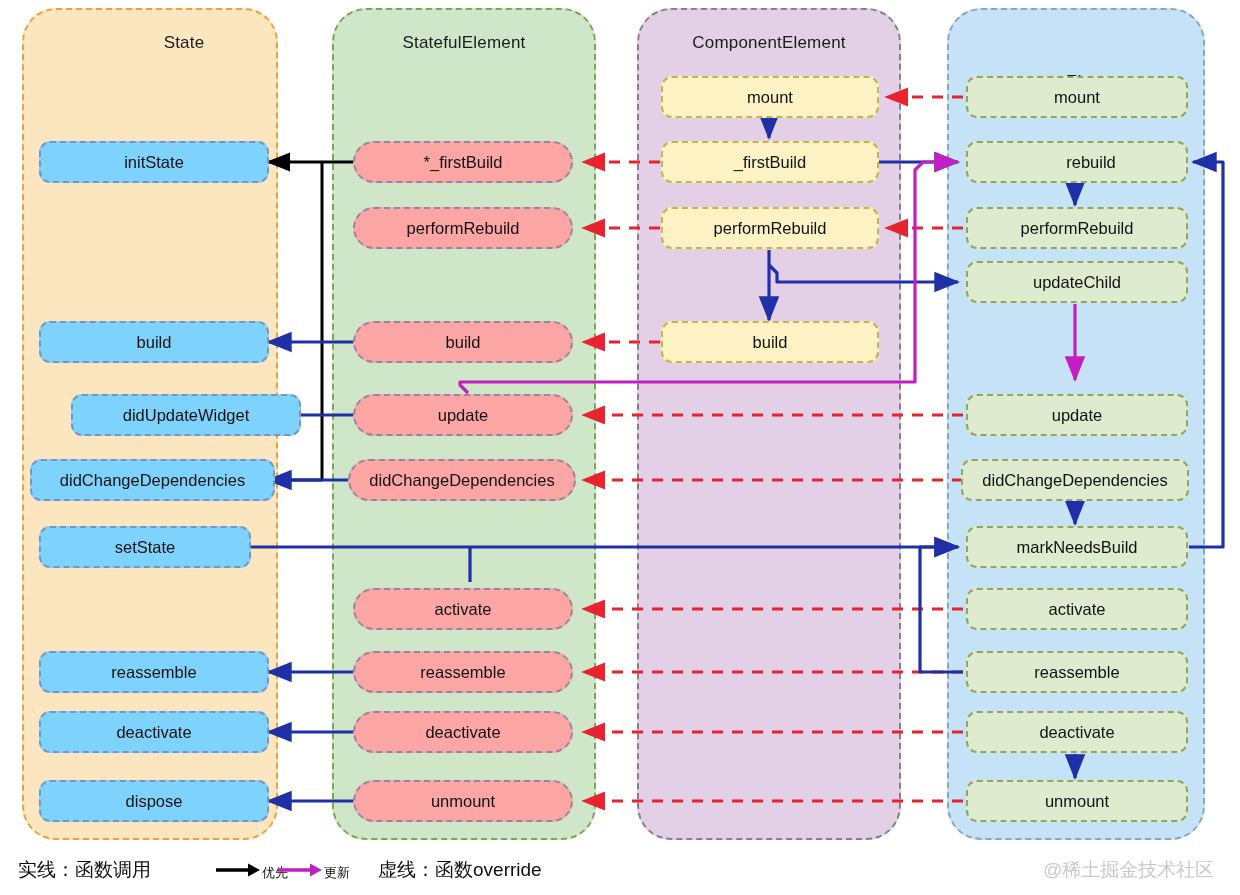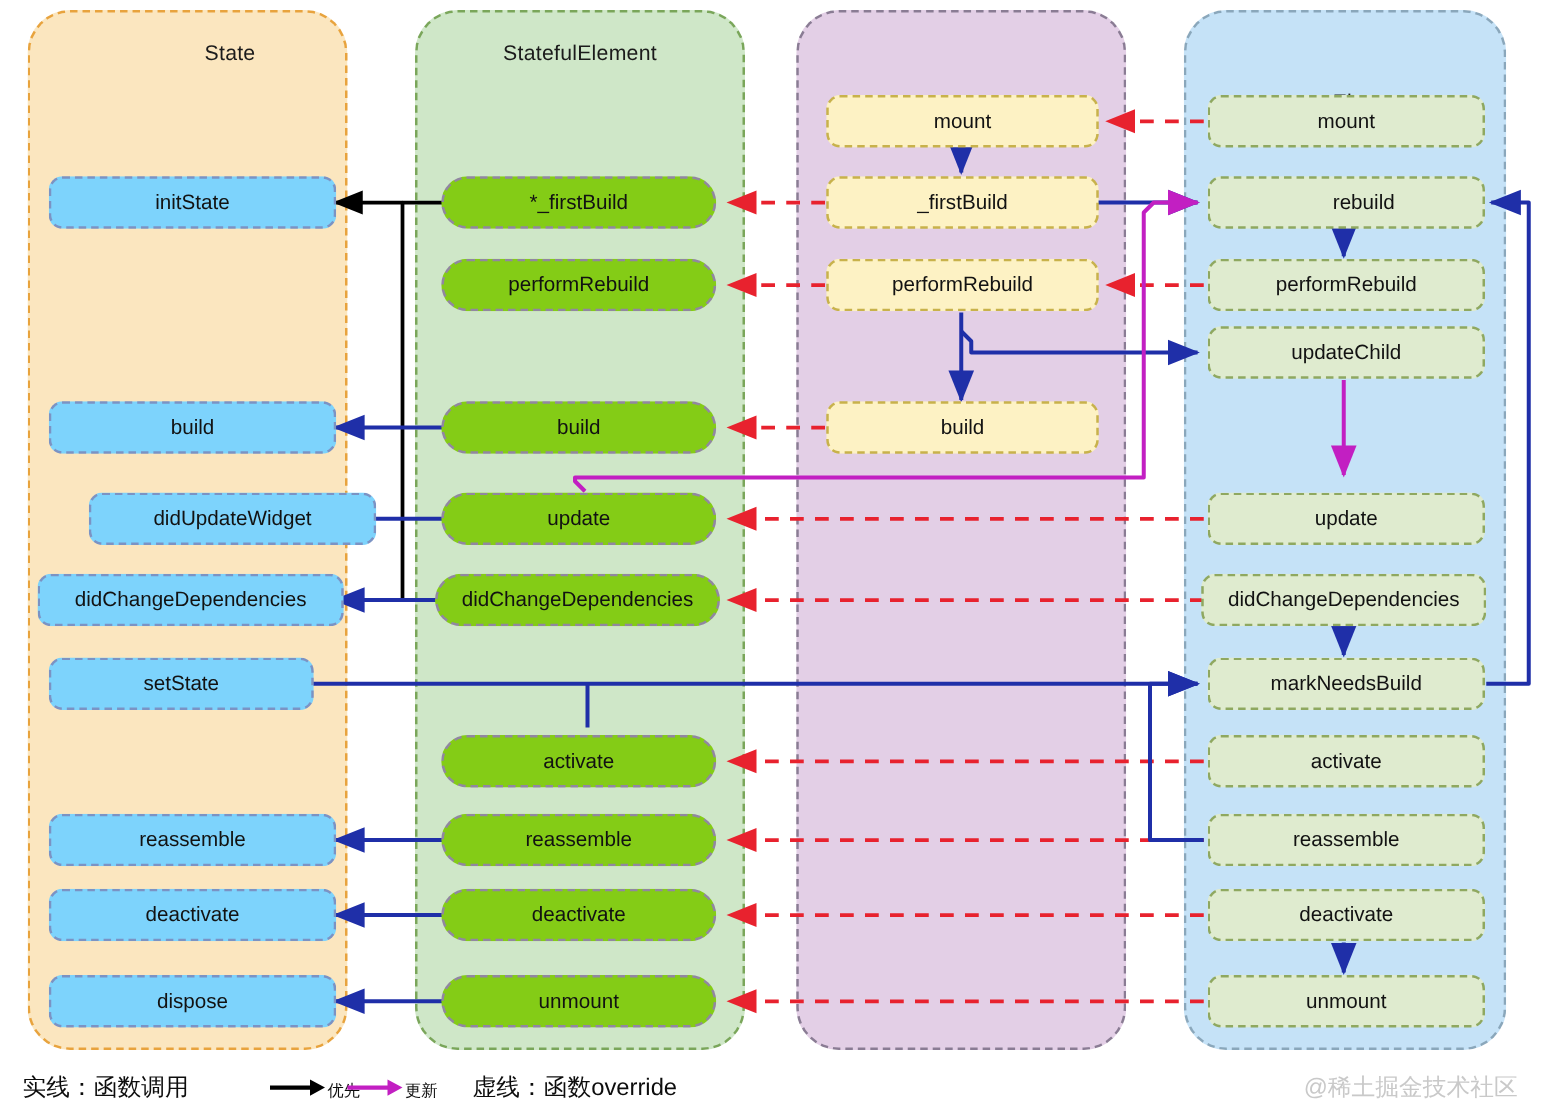--- a/index.html
+++ b/index.html
@@ -46,21 +46,21 @@
     line-height: 1;
     white-space: nowrap;
   }
   
   .col-state   { background: #fbe6bf; border-color: #e8a33d; }
   .col-stful   { background: #cfe7c8; border-color: #7aa65a; }
   .col-comp    { background: #e3cfe6; border-color: #8a7c94; }
   .col-elem    { background: #c5e2f7; border-color: #8aa7bb; }
 
   .n-blue   { background: #7dd3fc; border-color: #7b93c4; }
-  .n-purple { background: #84cc16; border-color: #9187a0; border-radius: 21px; }
+  .n-purple { background: #fca5a5; border-color: #9187a0; border-radius: 21px; }
   .n-yellow { background: #fdf2c4; border-color: #c8b24b; }
   .n-green  { background: #dfebcf; border-color: #8fa860; }
 
   #wires { position: absolute; left: 0; top: 0; width: 1240px; height: 895px; pointer-events: none; }
 
   .legend {
     position: absolute;
     font-size: 19px;
     color: #0d0d0d;
     white-space: nowrap;
@@ -79,20 +79,21 @@
 
 <div id="canvas">
 
   <div class="column col-state" style="left:22px; top:8px; width:256px; height:832px;"></div>
   <div class="column col-stful" style="left:332px; top:8px; width:264px; height:832px;"></div>
   <div class="column col-comp" style="left:637px; top:8px; width:264px; height:832px;"></div>
   <div class="column col-elem" style="left:947px; top:8px; width:258px; height:832px;"></div>
 
   <div class="col-title" style="left:22px; width:256px; top:33px;padding-left:34px;">State</div>
   <div class="col-title" style="left:332px; width:264px; top:33px;">StatefulElement</div>
+  <div class="col-title" style="left:637px; width:264px; top:33px;">ComponentElement</div>
   <div class="col-title" style="left:947px; width:302px; top:33px;margin-top:39px;">Element</div>
 
   <svg id="wires" viewBox="0 0 1240 895" xmlns="http://www.w3.org/2000/svg">
     <defs>
       <marker id="ahBlue" markerWidth="9" markerHeight="9" refX="7.4" refY="3.6" orient="auto" markerUnits="strokeWidth">
         <path d="M0,0.4 L8,3.6 L0,6.8 z" fill="#1f2fa8"></path>
       </marker>
       <marker id="ahRed" markerWidth="9" markerHeight="9" refX="7.4" refY="3.6" orient="auto" markerUnits="strokeWidth">
         <path d="M0,0.4 L8,3.6 L0,6.8 z" fill="#e8222e"></path>
       </marker>

